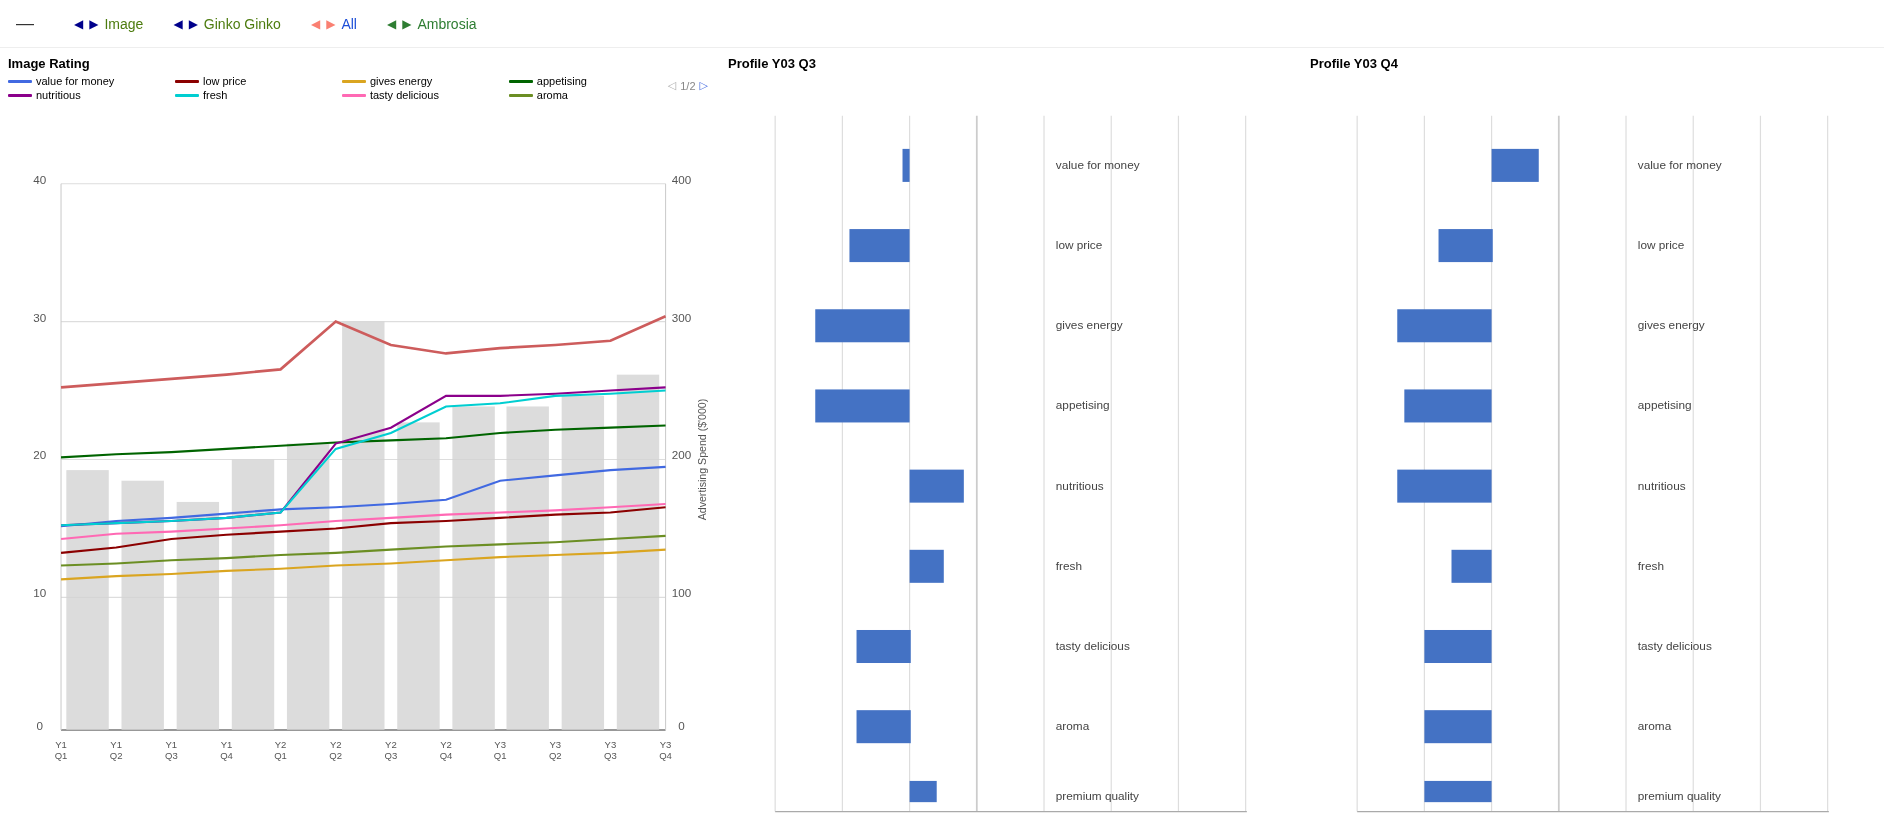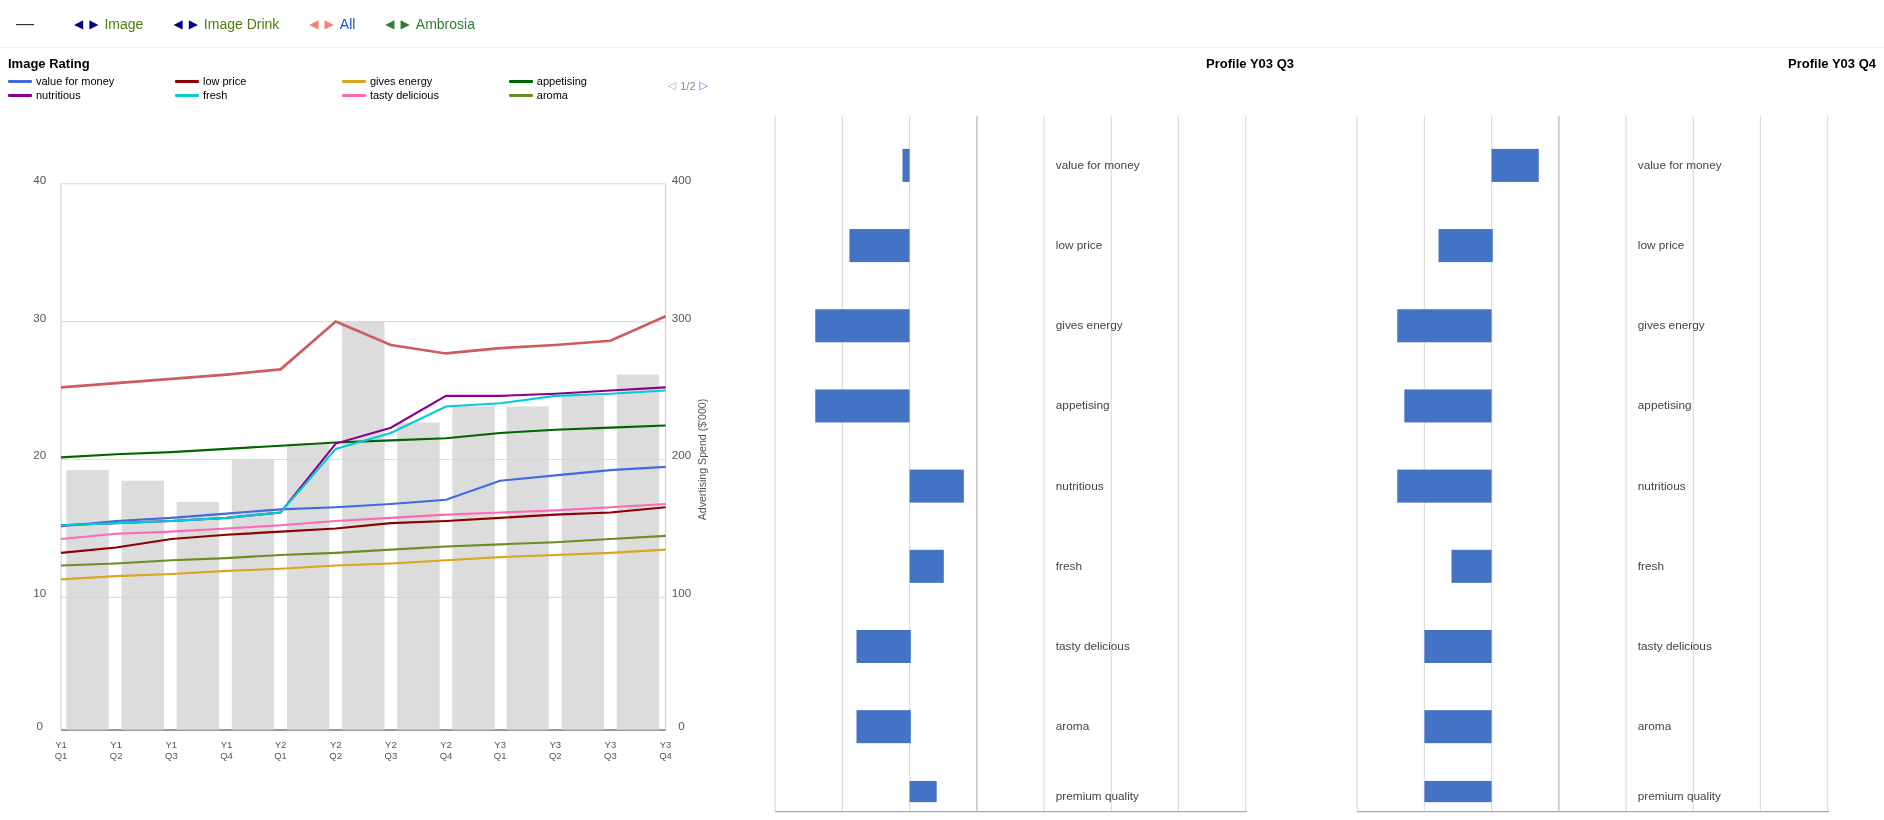--- a/index.html
+++ b/index.html
@@ -95,21 +95,21 @@
       gap: 16px;
     }
     .bar-chart-section {
       flex: 1;
       display: flex;
       flex-direction: column;
     }
     .bar-chart-title {
       font-weight: bold;
       font-size: 13px;
-      text-align: right;
+      text-align: left;
       margin-bottom: 8px;
     }
     .bar-chart-container {
       flex: 1;
       position: relative;
     }
   </style>
 </head>
 <body>
 
@@ -118,21 +118,21 @@
 
   <div class="nav-group">
     <span class="nav-arrow blue">◀</span>
     <span class="nav-arrow blue">▶</span>
     <span class="nav-label">Image</span>
   </div>
 
   <div class="nav-group">
     <span class="nav-arrow" style="color:#00008B;">◀</span>
     <span class="nav-arrow" style="color:#00008B;">▶</span>
-    <span class="nav-label">Image Drink</span>
+    <span class="nav-label">Ginko Ginko</span>
   </div>
 
   <div class="nav-group">
     <span class="nav-arrow" style="color:#FA8072;">◀</span>
     <span class="nav-arrow" style="color:#FA8072;">▶</span>
     <span class="nav-label" style="color:#1d4ed8;text-align:center;">All</span>
   </div>
 
   <div class="nav-group">
     <span class="nav-arrow" style="color:#2E7D32;">◀</span>

